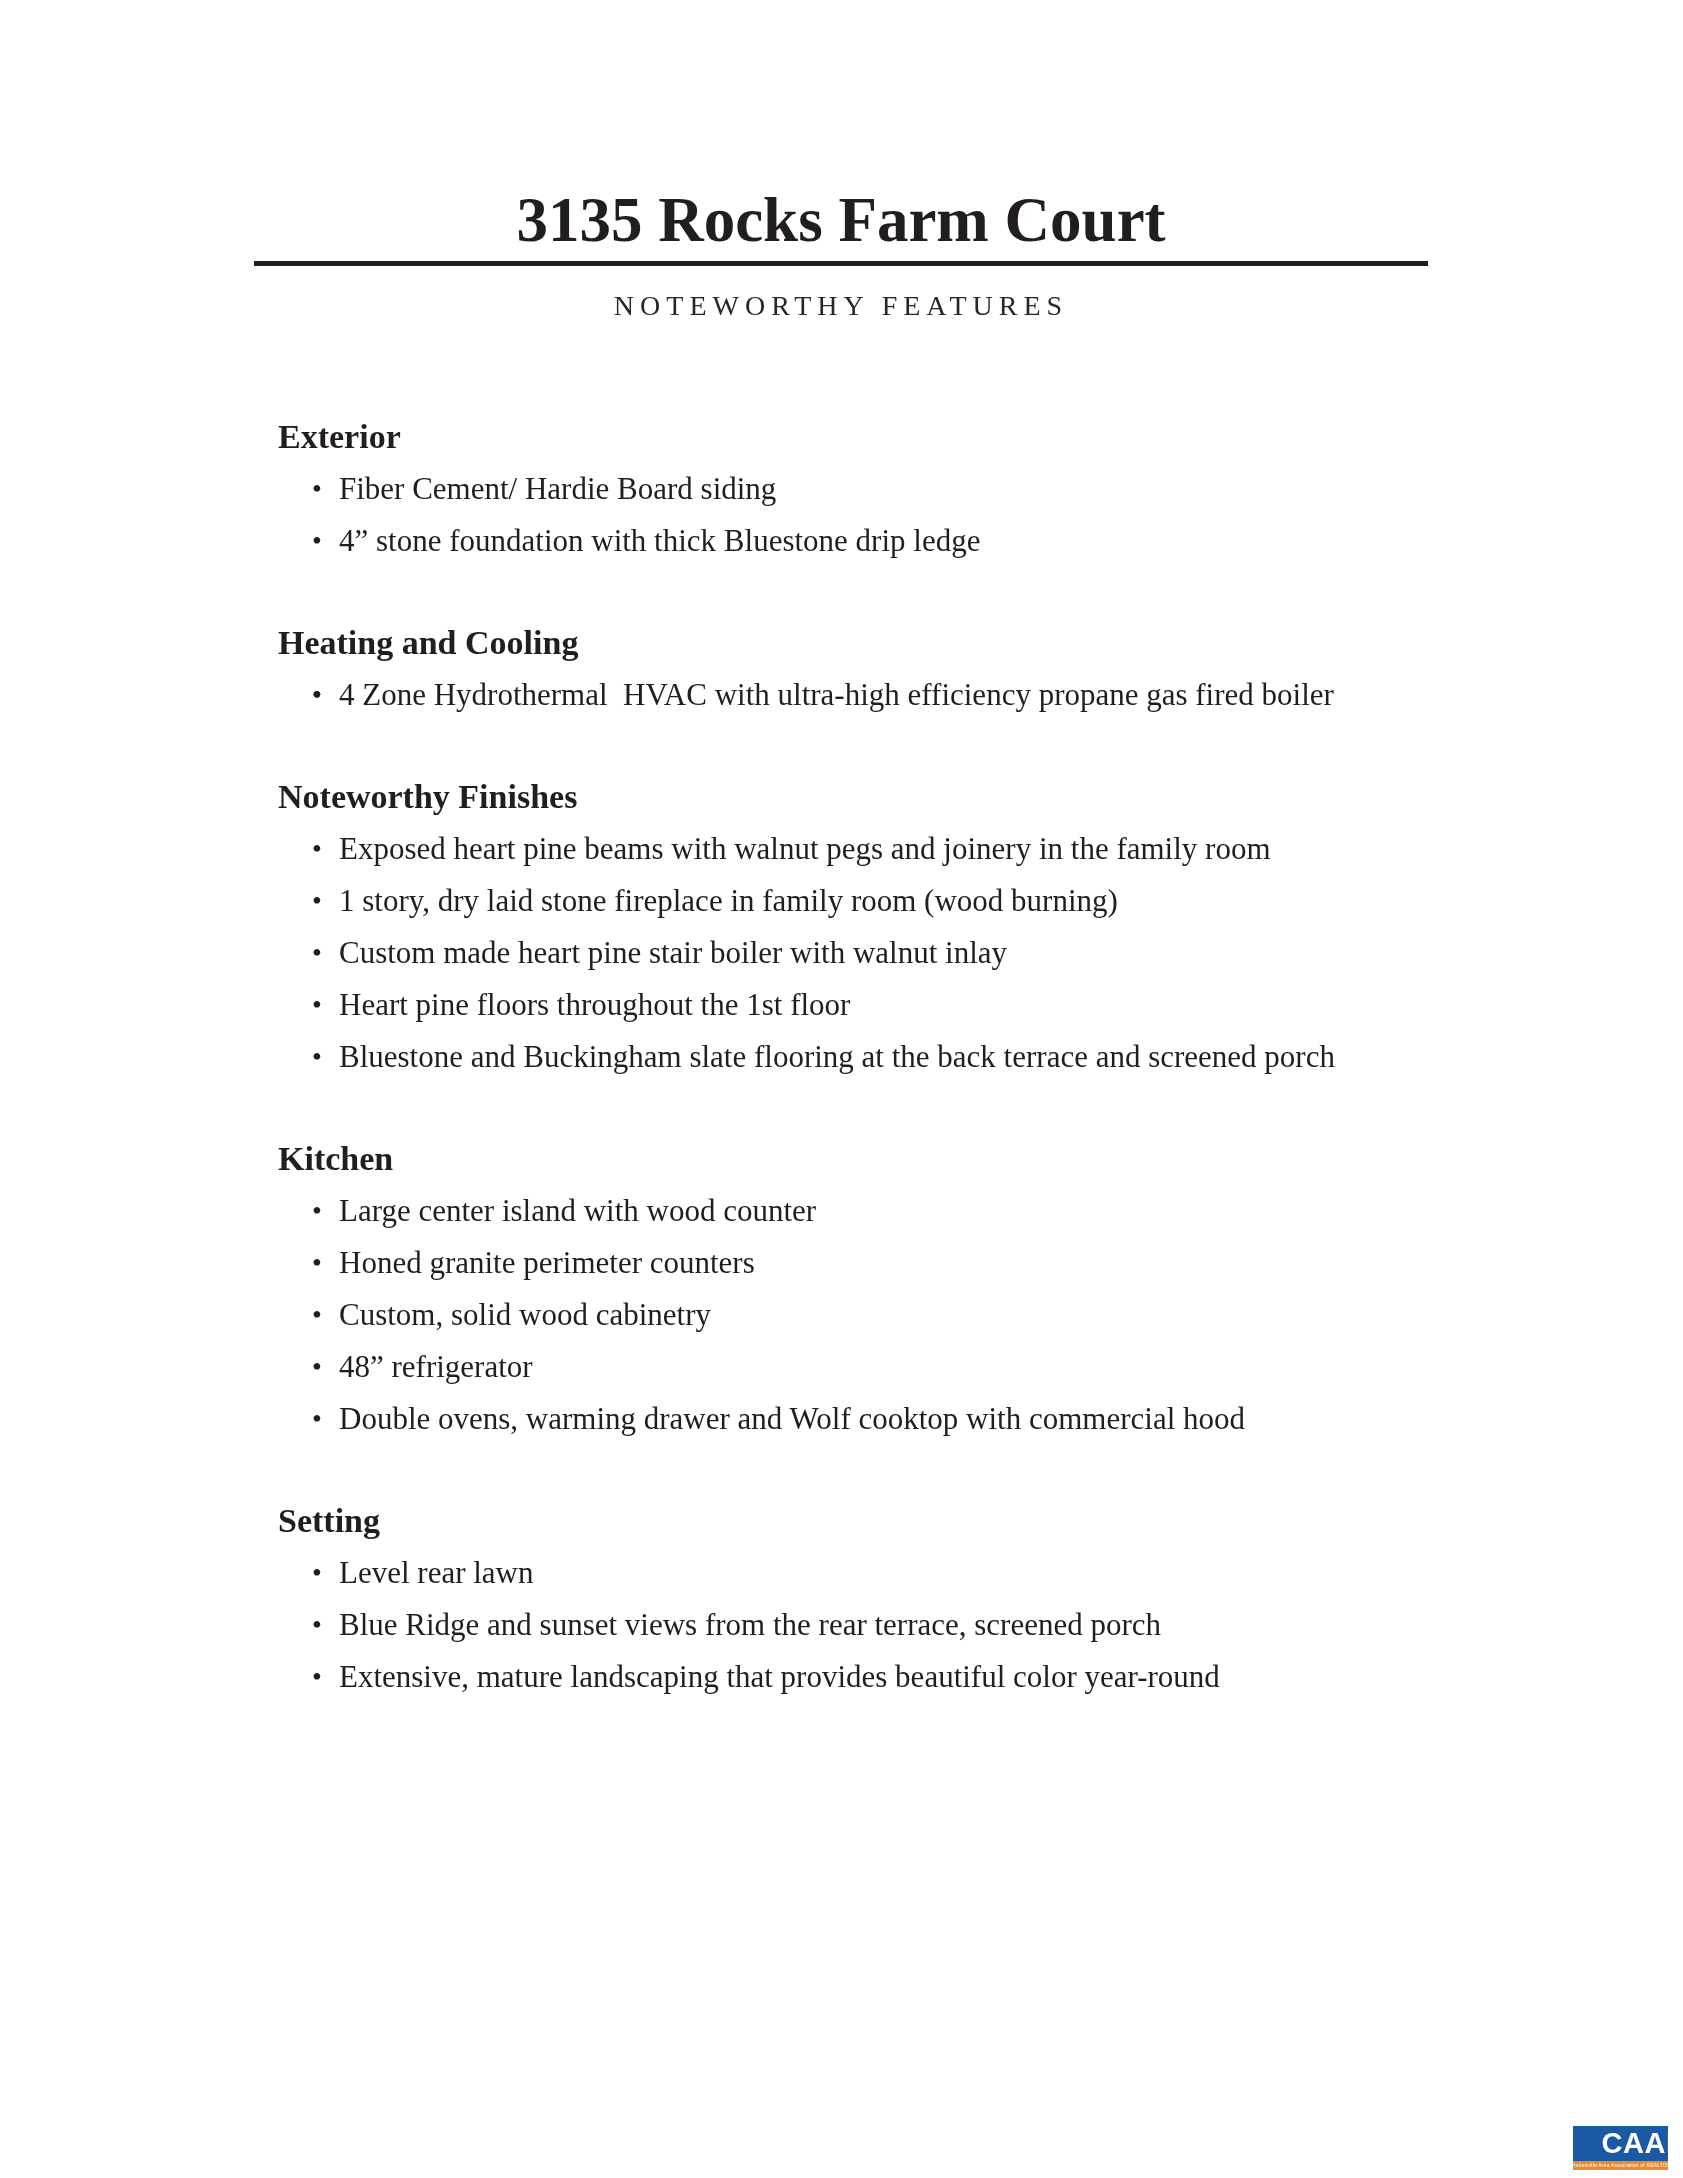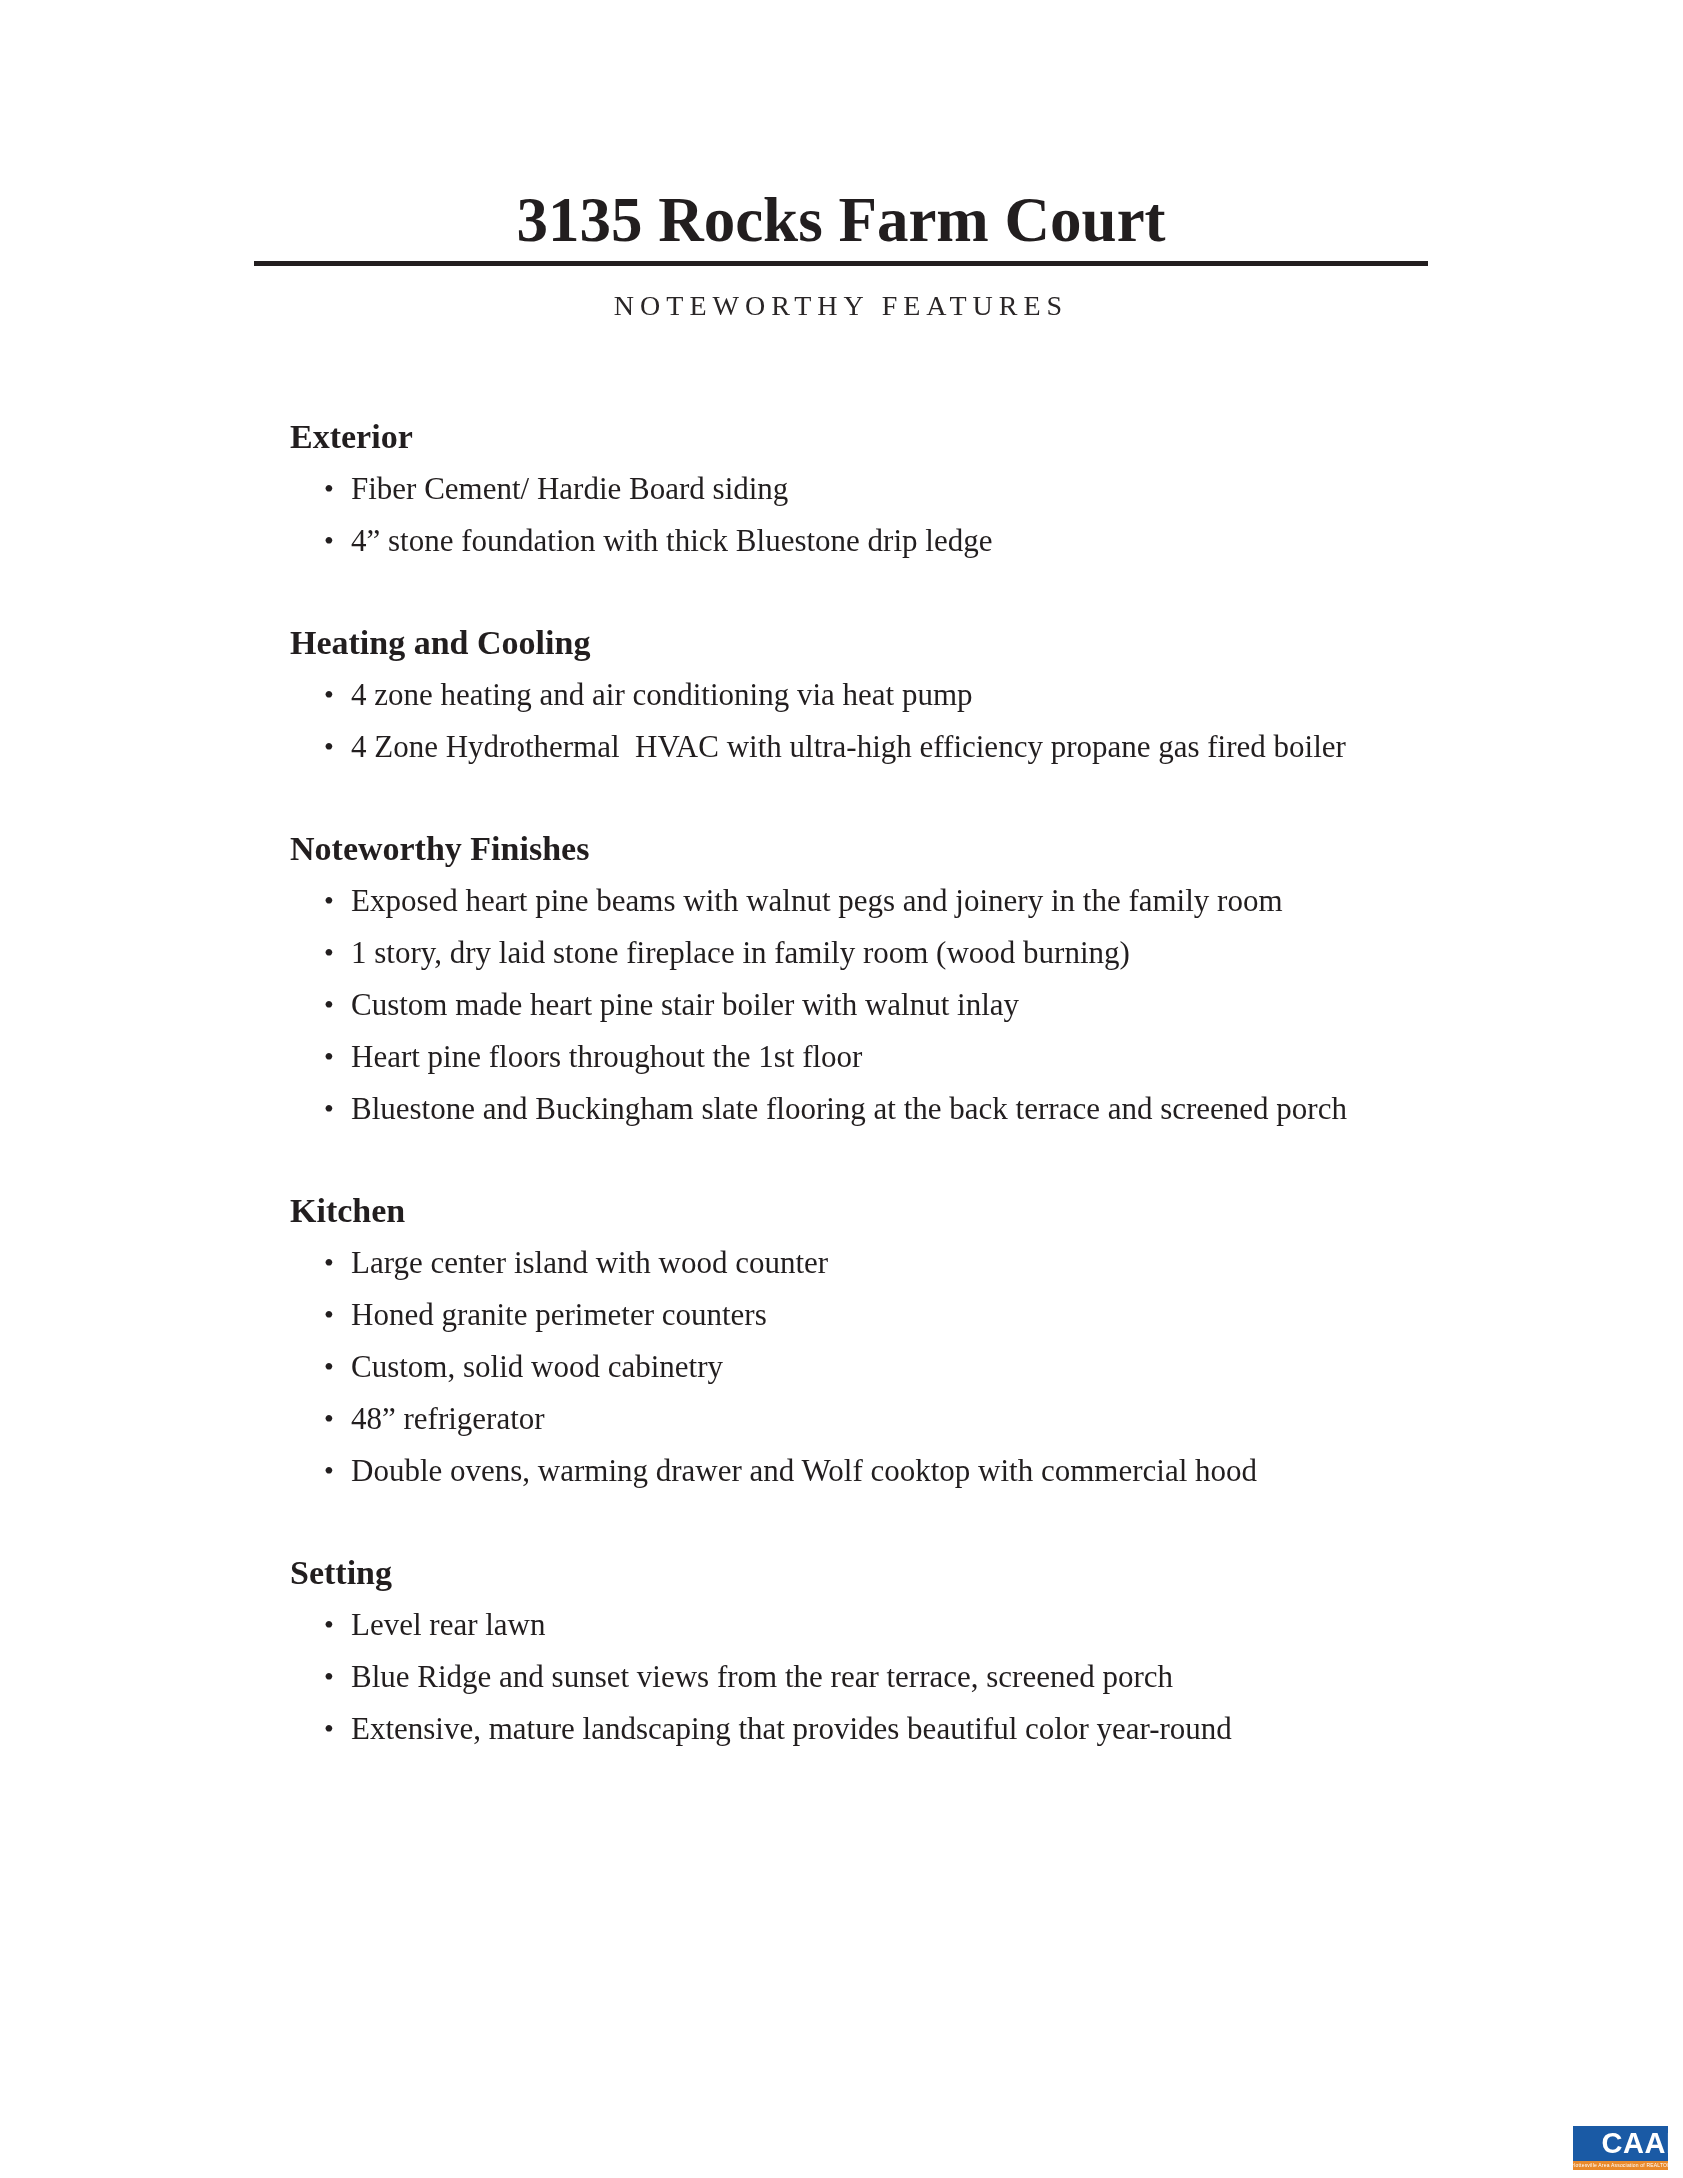--- a/index.html
+++ b/index.html
@@ -30,21 +30,21 @@
   }
   .title-rule{
     margin-top:6px; height:5px; background:var(--ink); width:100%;
   }
   .doc-subtitle{
     margin-top:24px; font-size:28px; letter-spacing:6px; color:#2a2627;
   }
 
   
   .content{
-    position:absolute; left:290px; top:411px; width:1208px;
+    position:absolute; left:278px; top:411px; width:1208px;
   }
   .section + .section{ margin-top:50px; }
   .section-heading{
     font-size:34px; font-weight:bold; line-height:52px; color:var(--ink);
   }
   .feature-list{ list-style:none; }
   .feature-list li{
     position:relative;
     font-size:31px; line-height:52px;
     padding-left:61px;
@@ -97,21 +97,21 @@
       <div class="section-heading">Exterior</div>
       <ul class="feature-list">
         <li><span class="bullet">•</span><span>Fiber Cement/ Hardie Board siding</span></li>
         <li><span class="bullet">•</span><span>4” stone foundation with thick Bluestone drip ledge</span></li>
       </ul>
     </div>
 
     <div class="section">
       <div class="section-heading">Heating and Cooling</div>
       <ul class="feature-list">
-        <li><span class="bullet">•</span><span>4 zone heating and air conditioning via heat pump</span></li>
+        <li><span class="bullet">•</span></li>
         <li><span class="bullet">•</span><span>4 Zone Hydrothermal  HVAC with ultra-high efficiency propane gas fired boiler</span></li>
       </ul>
     </div>
 
     <div class="section">
       <div class="section-heading">Noteworthy Finishes</div>
       <ul class="feature-list">
         <li><span class="bullet">•</span><span>Exposed heart pine beams with walnut pegs and joinery in the family room</span></li>
         <li><span class="bullet">•</span><span>1 story, dry laid stone fireplace in family room (wood burning)</span></li>
         <li><span class="bullet">•</span><span>Custom made heart pine stair boiler with walnut inlay</span></li>

